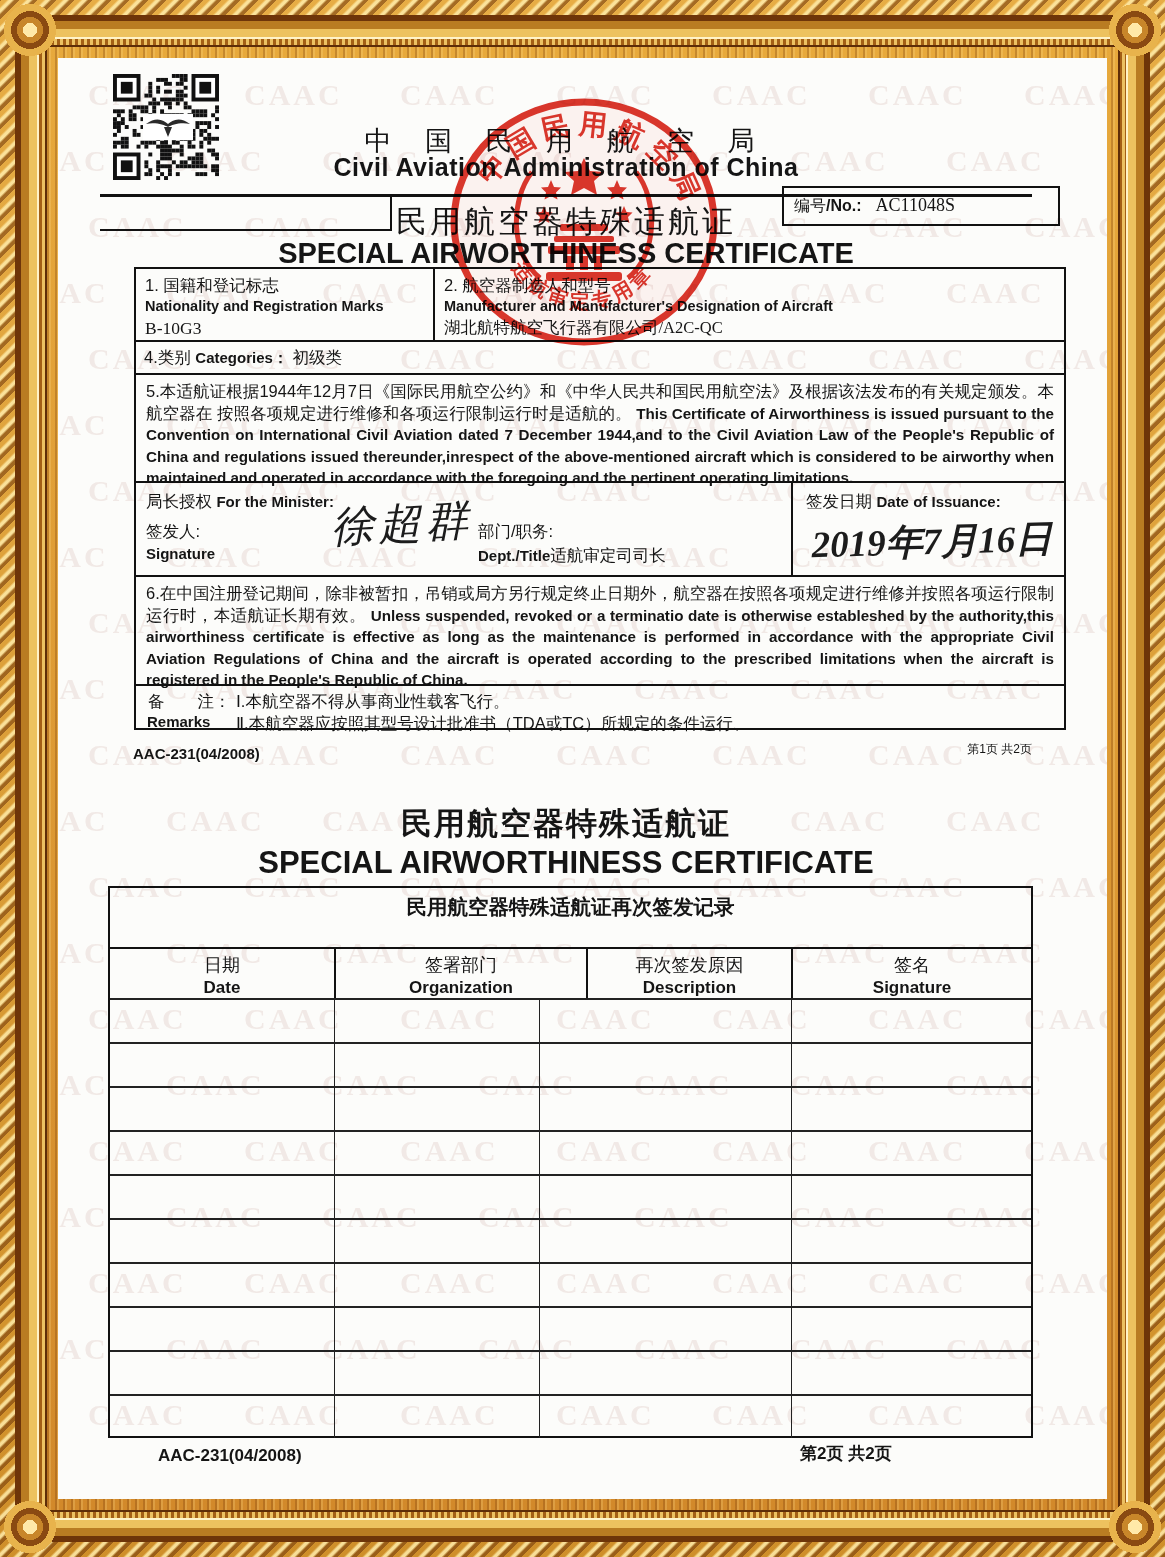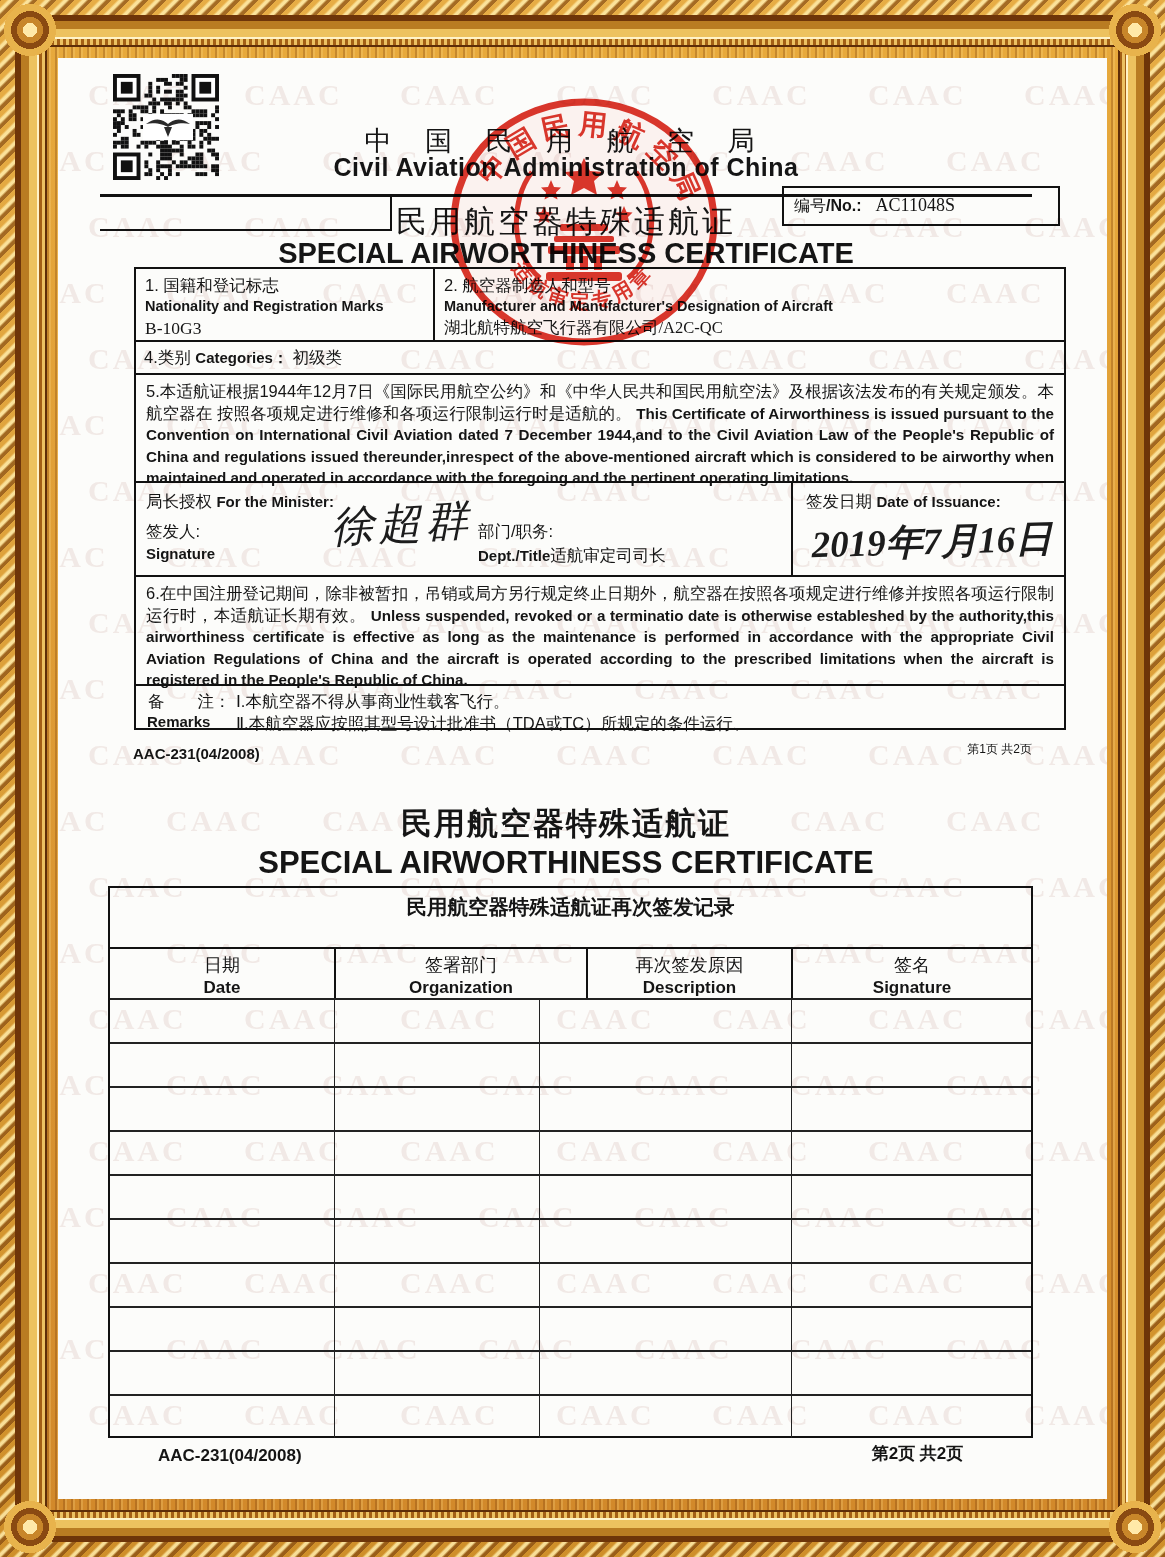--- a/index.html
+++ b/index.html
@@ -92,21 +92,21 @@
   .t2head .hc .hzh { font-size:18px; line-height:24px; }
   .t2head .hc .hen { font-size:17px; font-weight:bold; line-height:21px; }
   .hc1 { width:224px; } .hc2 { width:205px; border-left:2px solid #111; }
   .hc3 { width:252px; border-left:2px solid #111; } .hc4 { flex:1; border-left:2px solid #111; }
   .t2row { height:44px; border-top:2px solid #222; display:flex; }
   .t2row .rc { height:100%; }
   .rc1 { width:224px; } .rc2 { width:205px; border-left:1.8px solid #222; }
   .rc3 { width:252px; border-left:1.8px solid #222; } .rc4 { flex:1; border-left:1.8px solid #222; }
 
   .footer2-l { left:158px; top:1446px; font-size:17px; font-weight:bold; }
-  .footer2-r { left:800px; top:1442px; width:235px; font-size:17px; font-weight:bold; text-align:center; }
+  .footer2-r { left:800px; top:1442px; width:235px; font-size:17px; font-weight:bold; text-align:left; }
 
   .seal { left:448px; top:96px; width:272px; height:252px; mix-blend-mode:multiply; opacity:.92; }
   .qr { left:113px; top:74px; width:106px; height:106px; }
 </style>
 </head>
 <body>
 
 <div class="stage">
 
   <div class="f1"></div>

